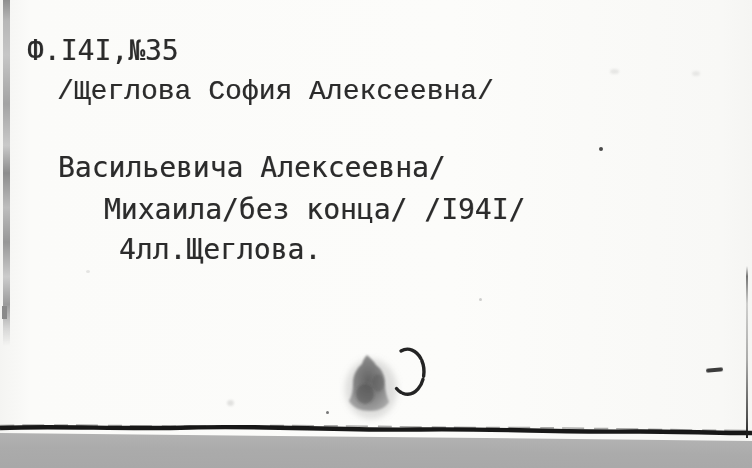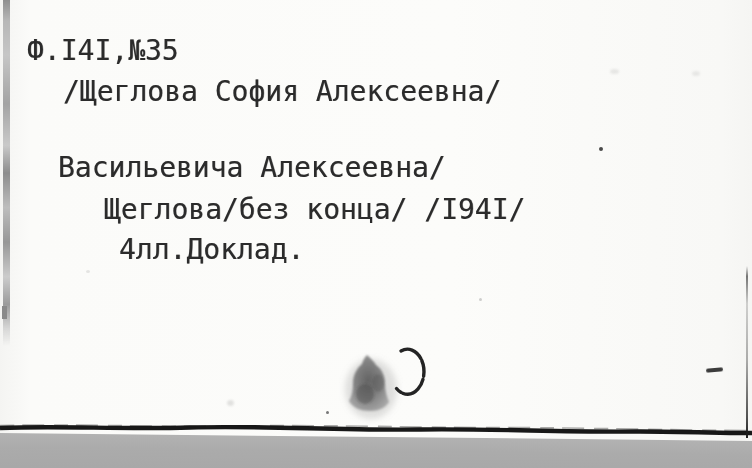--- a/index.html
+++ b/index.html
@@ -23,21 +23,21 @@
   }
   .left-band-blip{position:absolute;left:2px;top:306px;width:5px;height:13px;
     background:#8a8a8a;filter:blur(.6px);}
   
   .tline{
     position:absolute;font-size:28px;line-height:28px;color:var(--ink);
     letter-spacing:0px;white-space:pre;
     text-shadow:.5px .4px 0 rgba(43,43,43,.38), -0.2px 0 0 rgba(43,43,43,.18);
   }
   .l0{left:27px;top:37px;}
-  .l1{left:63px;top:78px;}
+  .l1{left:57px;top:78px;font-family:Liberation Mono, monospace;}
   .l2{left:40px;top:111px;}
   .l3{left:58px;top:154px;}
   .l4{left:104px;top:196px;}
   .l5{left:119px;top:236px;}
   
   .blot-svg{position:absolute;left:336px;top:350px;}
   .circle-svg{position:absolute;left:386px;top:345px;}
   
   .bottom-edge-svg{position:absolute;left:0;top:420px;}
   
@@ -70,22 +70,22 @@
 <body>
 
 <div class="scene">
 
   <div class="left-band"></div>
   <div class="left-band-blip"></div>
 
   <div class="tline l0">Ф.I4I,№35</div>
   <div class="tline l1">/Щеглова София Алексеевна/</div>
   <div class="tline l3">Васильевича Алексеевна/</div>
-  <div class="tline l4">Щеглова/без конца/ /I94I/</div>
-  <div class="tline l5">4лл.Доклад.</div>
+  <div class="tline l4">Михаила/без конца/ /I94I/</div>
+  <div class="tline l5">4лл.Щеглова.</div>
 
   <svg class="blot-svg" width="76" height="76" viewBox="0 0 76 76">
     <defs>
       <radialGradient id="blobGrad" cx="48%" cy="45%" r="60%">
         <stop offset="0%" stop-color="#646464"></stop>
         <stop offset="55%" stop-color="#828282"></stop>
         <stop offset="100%" stop-color="#a6a6a6"></stop>
       </radialGradient>
       <filter id="soft1">
           <feGaussianBlur stdDeviation="1.2"></feGaussianBlur>

